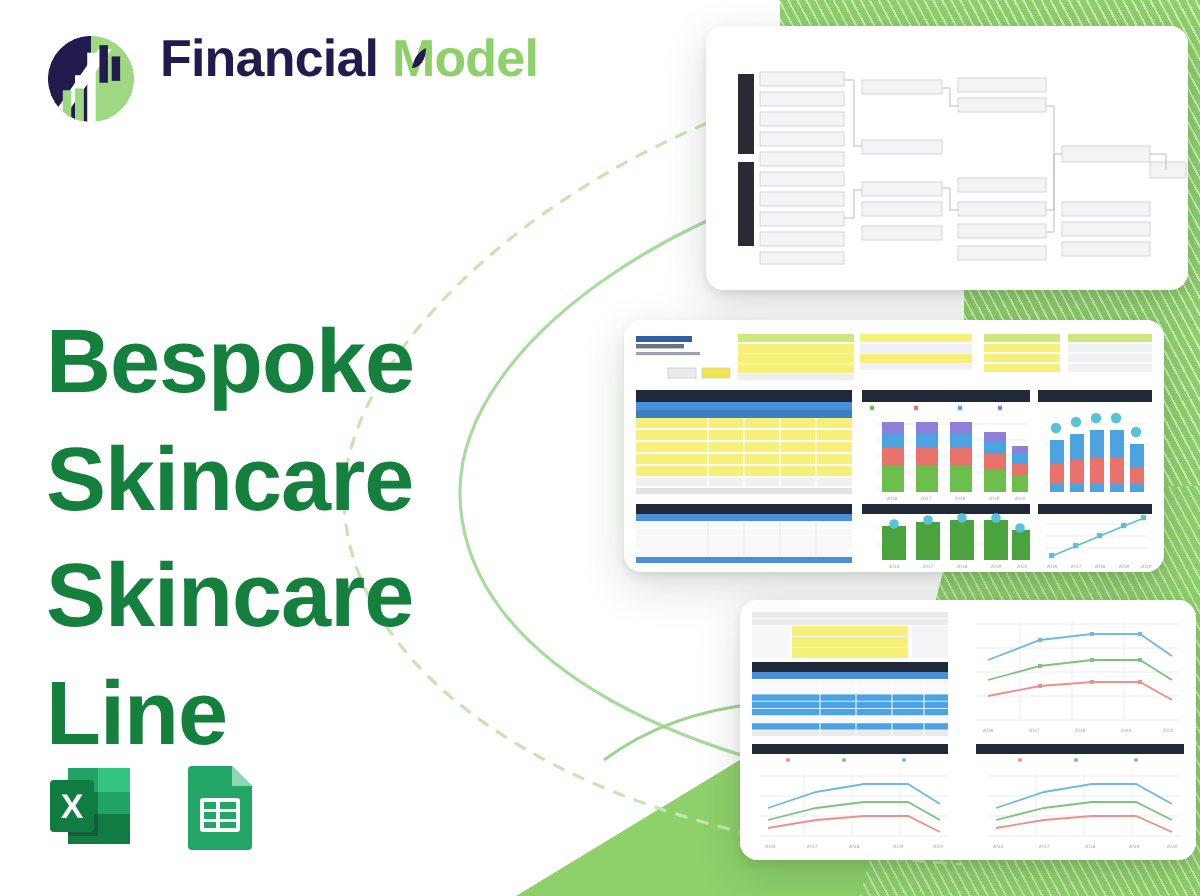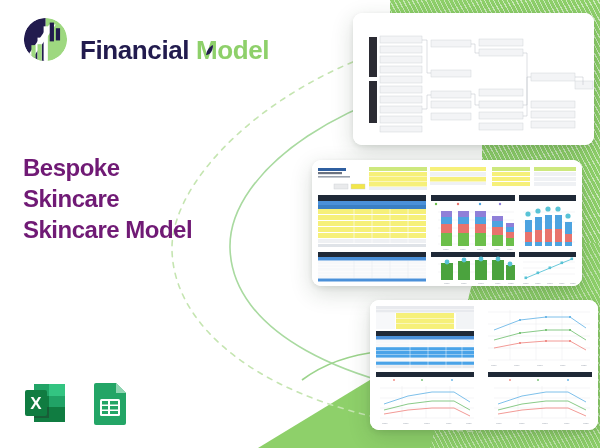--- a/index.html
+++ b/index.html
@@ -65,38 +65,38 @@
     clip-path: polygon(30% 0%, 100% 0%, 100% 100%, 0% 100%);
   }
   .swoosh {
     position: absolute;
     left: 300px; top: 338px; width: 180px; height: 60px;
   }
 
   
   .logo-row {
     position: absolute; left: 22px; top: 16px;
-    display: flex; align-items: flex-end; gap: 11px;
+    display: flex; align-items: flex-start; gap: 11px;
   }
   .logo-mark { width: 47px; height: 47px; display: block; }
   .logo-text {
     font-size: 26px; font-weight: 700; letter-spacing: -0.4px;
     line-height: 1; white-space: nowrap;
   }
   .logo-text .fin { color: #221b4e; }
   .logo-text .mod { color: #8ed06a; }
   .leaf-dot { position: relative; display: inline-block; }
   .leaf-dot svg { position: absolute; left: 7px; top: 7px; }
 
   
   .headline {
     position: absolute; left: 23px; top: 152px;
     width: 260px;
-    color: #701a75;
-    font-size: 24px;
+    color: #15803d;
+    font-size: 45px;
     font-weight: 700;
     line-height: 1.30;
     letter-spacing: -0.5px;
   }
   .headline .ln { display: block; }
 
   
   .filetypes {
     position: absolute; left: 21px; top: 379px;
     display: flex; gap: 17px; align-items: flex-start;
@@ -163,21 +163,21 @@
     <div class="logo-text">
       <span class="fin">Financial</span><span>&nbsp;</span><span class="mod leaf-dot"><span>Model</span><svg width="12" height="12" viewBox="0 0 12 12">
             <path d="M10,1 C10,7 7,11 3,11 C4,6 6,3 10,1 Z" fill="#221b4e"></path>
           </svg></span>
     </div>
   </div>
 
   <h1 class="headline">
     <span class="ln">Bespoke</span>
     <span class="ln">Skincare</span>
-    <span class="ln">Skincare Model</span>
+    <span class="ln">Skincare Line</span>
   </h1>
 
   <div class="filetypes">
     <svg class="ft-icon" viewBox="0 0 48 48">
       <rect x="13" y="5" width="31" height="12" fill="#21a366"></rect>
       <rect x="13" y="17" width="31" height="11" fill="#107c41"></rect>
       <rect x="13" y="28" width="31" height="11" fill="#185c37"></rect>
       <rect x="13" y="39" width="31" height="4" fill="#107c41"></rect>
       <rect x="28" y="5" width="16" height="12" fill="#33c481"></rect>
       <rect x="28" y="17" width="16" height="11" fill="#21a366"></rect>

